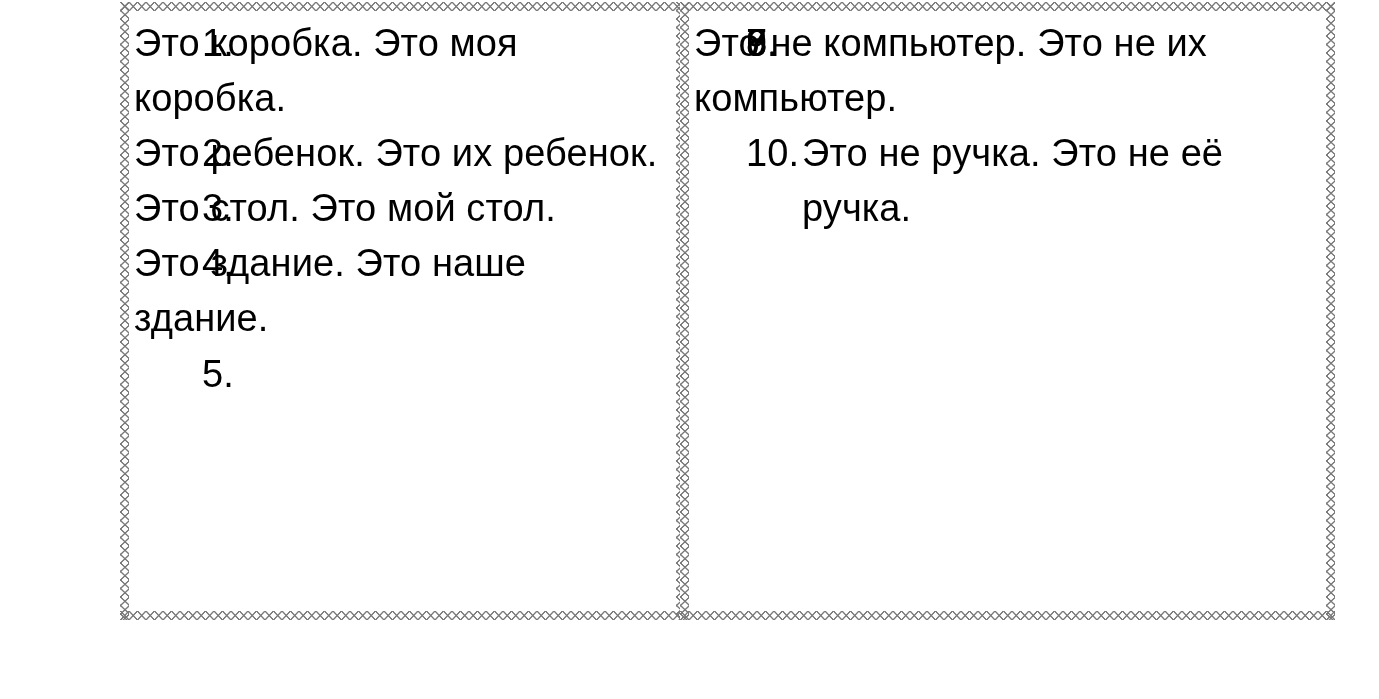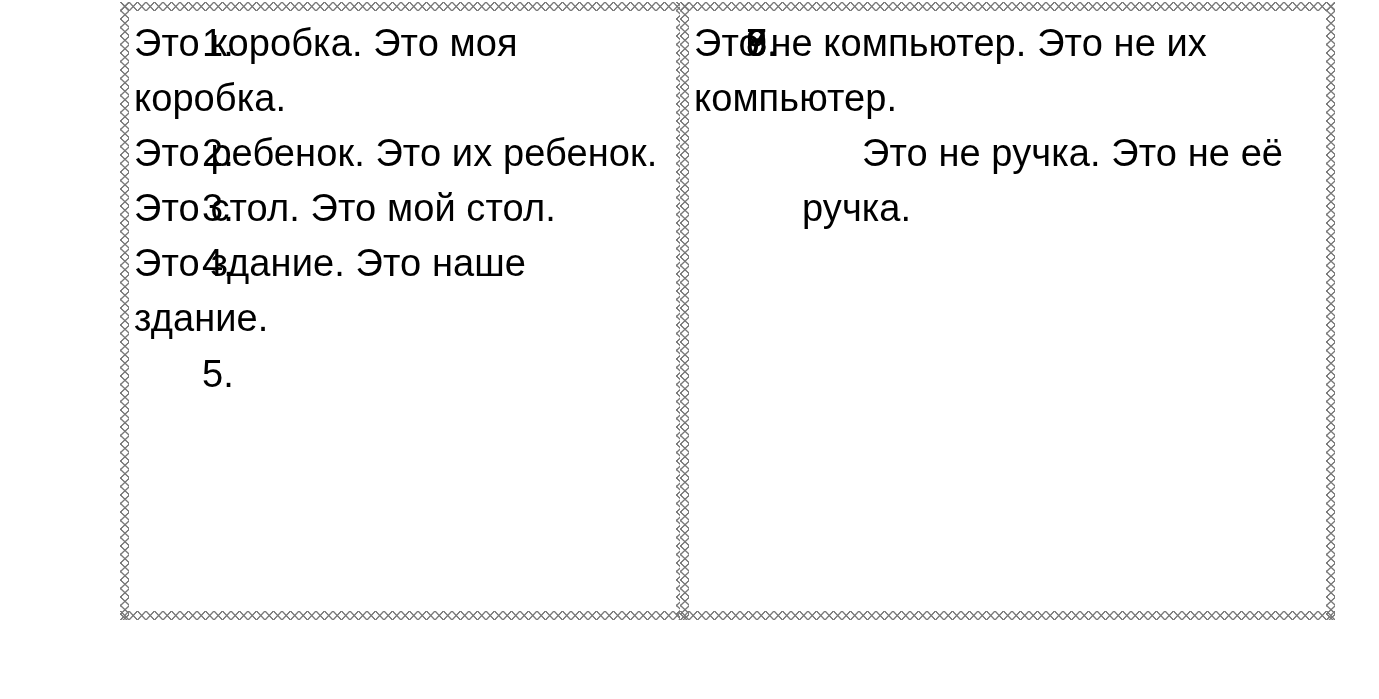--- a/index.html
+++ b/index.html
@@ -113,21 +113,20 @@
   
   .list-right li.wide {
     padding-left: 108px;
   }
   .list-right li.wide .num {
     left: 52px;
     width: 170px;
   }
   .list-right li.wide .txt {
     display: inline;
-    margin-left: 60px;
   }
 
   .txt { display: inline; }
 </style>
 </head>
 <body>
 
 <div class="slide">
 
   <div class="box box-left">
@@ -173,18 +172,19 @@
         <span class="num">7.</span>
       </li>
       <li>
         <span class="num">8.</span>
       </li>
       <li>
         <span class="num">9.</span>
         <span class="txt">Это не компьютер. Это не их компьютер.</span>
       </li>
       <li class="wide">
+        <span class="num">10.</span>
         <span class="txt">Это не ручка. Это не её ручка.</span>
       </li>
     </ol>
   </div>
 
 </div>
 
 </body></html>

